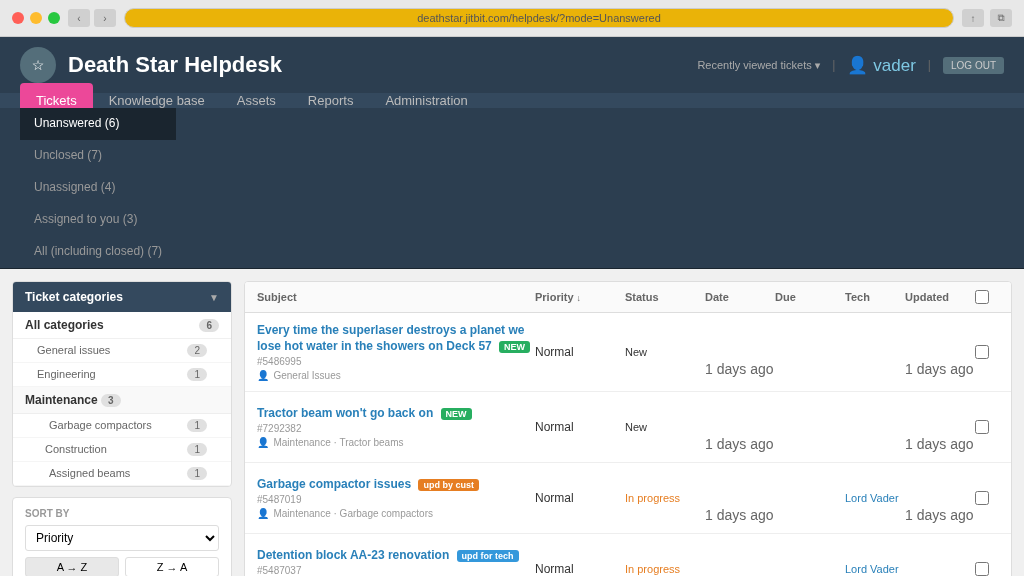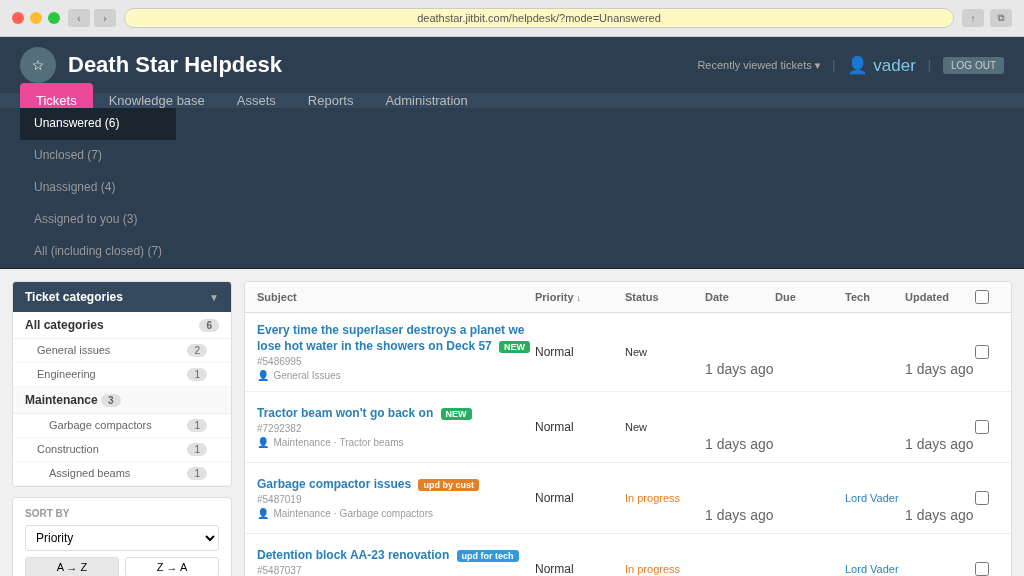--- a/index.html
+++ b/index.html
@@ -7,21 +7,21 @@
 
     
     .window-chrome { background: #e8e8e8; border-bottom: 1px solid #ccc; padding: 8px 12px; display: flex; align-items: center; gap: 8px; }
     .traffic-lights { display: flex; gap: 6px; }
     .traffic-light { width: 12px; height: 12px; border-radius: 50%; }
     .tl-red { background: #ff5f57; }
     .tl-yellow { background: #febc2e; }
     .tl-green { background: #28c840; }
     .nav-buttons { display: flex; gap: 4px; }
     .nav-btn { background: #d0d0d0; border: none; border-radius: 3px; width: 22px; height: 18px; cursor: pointer; font-size: 10px; color: #666; }
-    .address-bar { flex: 1; background: #fef9c3; border: 1px solid #ccc; border-radius: 12px; padding: 3px 12px; font-size: 11px; color: #555; text-align: center; }
+    .address-bar { flex: 1; background: #eab308; border: 1px solid #ccc; border-radius: 12px; padding: 3px 12px; font-size: 11px; color: #555; text-align: center; }
     .window-actions { display: flex; gap: 6px; }
     .win-btn { background: #d0d0d0; border: none; border-radius: 3px; width: 22px; height: 18px; cursor: pointer; font-size: 10px; color: #666; }
 
     
     .app-header { background: #2c3e50; padding: 10px 20px; display: flex; align-items: center; justify-content: space-between; }
     .app-brand { display: flex; align-items: center; gap: 12px; }
     .brand-avatar { width: 36px; height: 36px; border-radius: 50%; background: #546e7a; display: flex; align-items: center; justify-content: center; color: white; font-size: 14px; }
     .brand-title { color: white; font-size: 22px; font-weight: bold; }
     .header-right { display: flex; align-items: center; gap: 12px; }
     .recently-viewed { color: #aaa; font-size: 11px; cursor: pointer; }
@@ -155,21 +155,21 @@
           </div>
           <div class="category-sub">
             <span>Engineering</span>
             <span class="category-count">1</span>
           </div>
           <div class="category-group"><span>Maintenance</span> <span class="category-count">3</span></div>
           <div class="category-sub" style="padding-left: 36px;">
             <span>Garbage compactors</span>
             <span class="category-count">1</span>
           </div>
-          <div class="category-sub" style="padding-left: 24px;">
+          <div class="category-sub" style="padding-left: 32px;">
             <span>Construction</span>
             <span class="category-count">1</span>
           </div>
           <div class="category-sub" style="padding-left: 36px;">
             <span>Assigned beams</span>
             <span class="category-count">1</span>
           </div>
         </div>
     </div>
 

